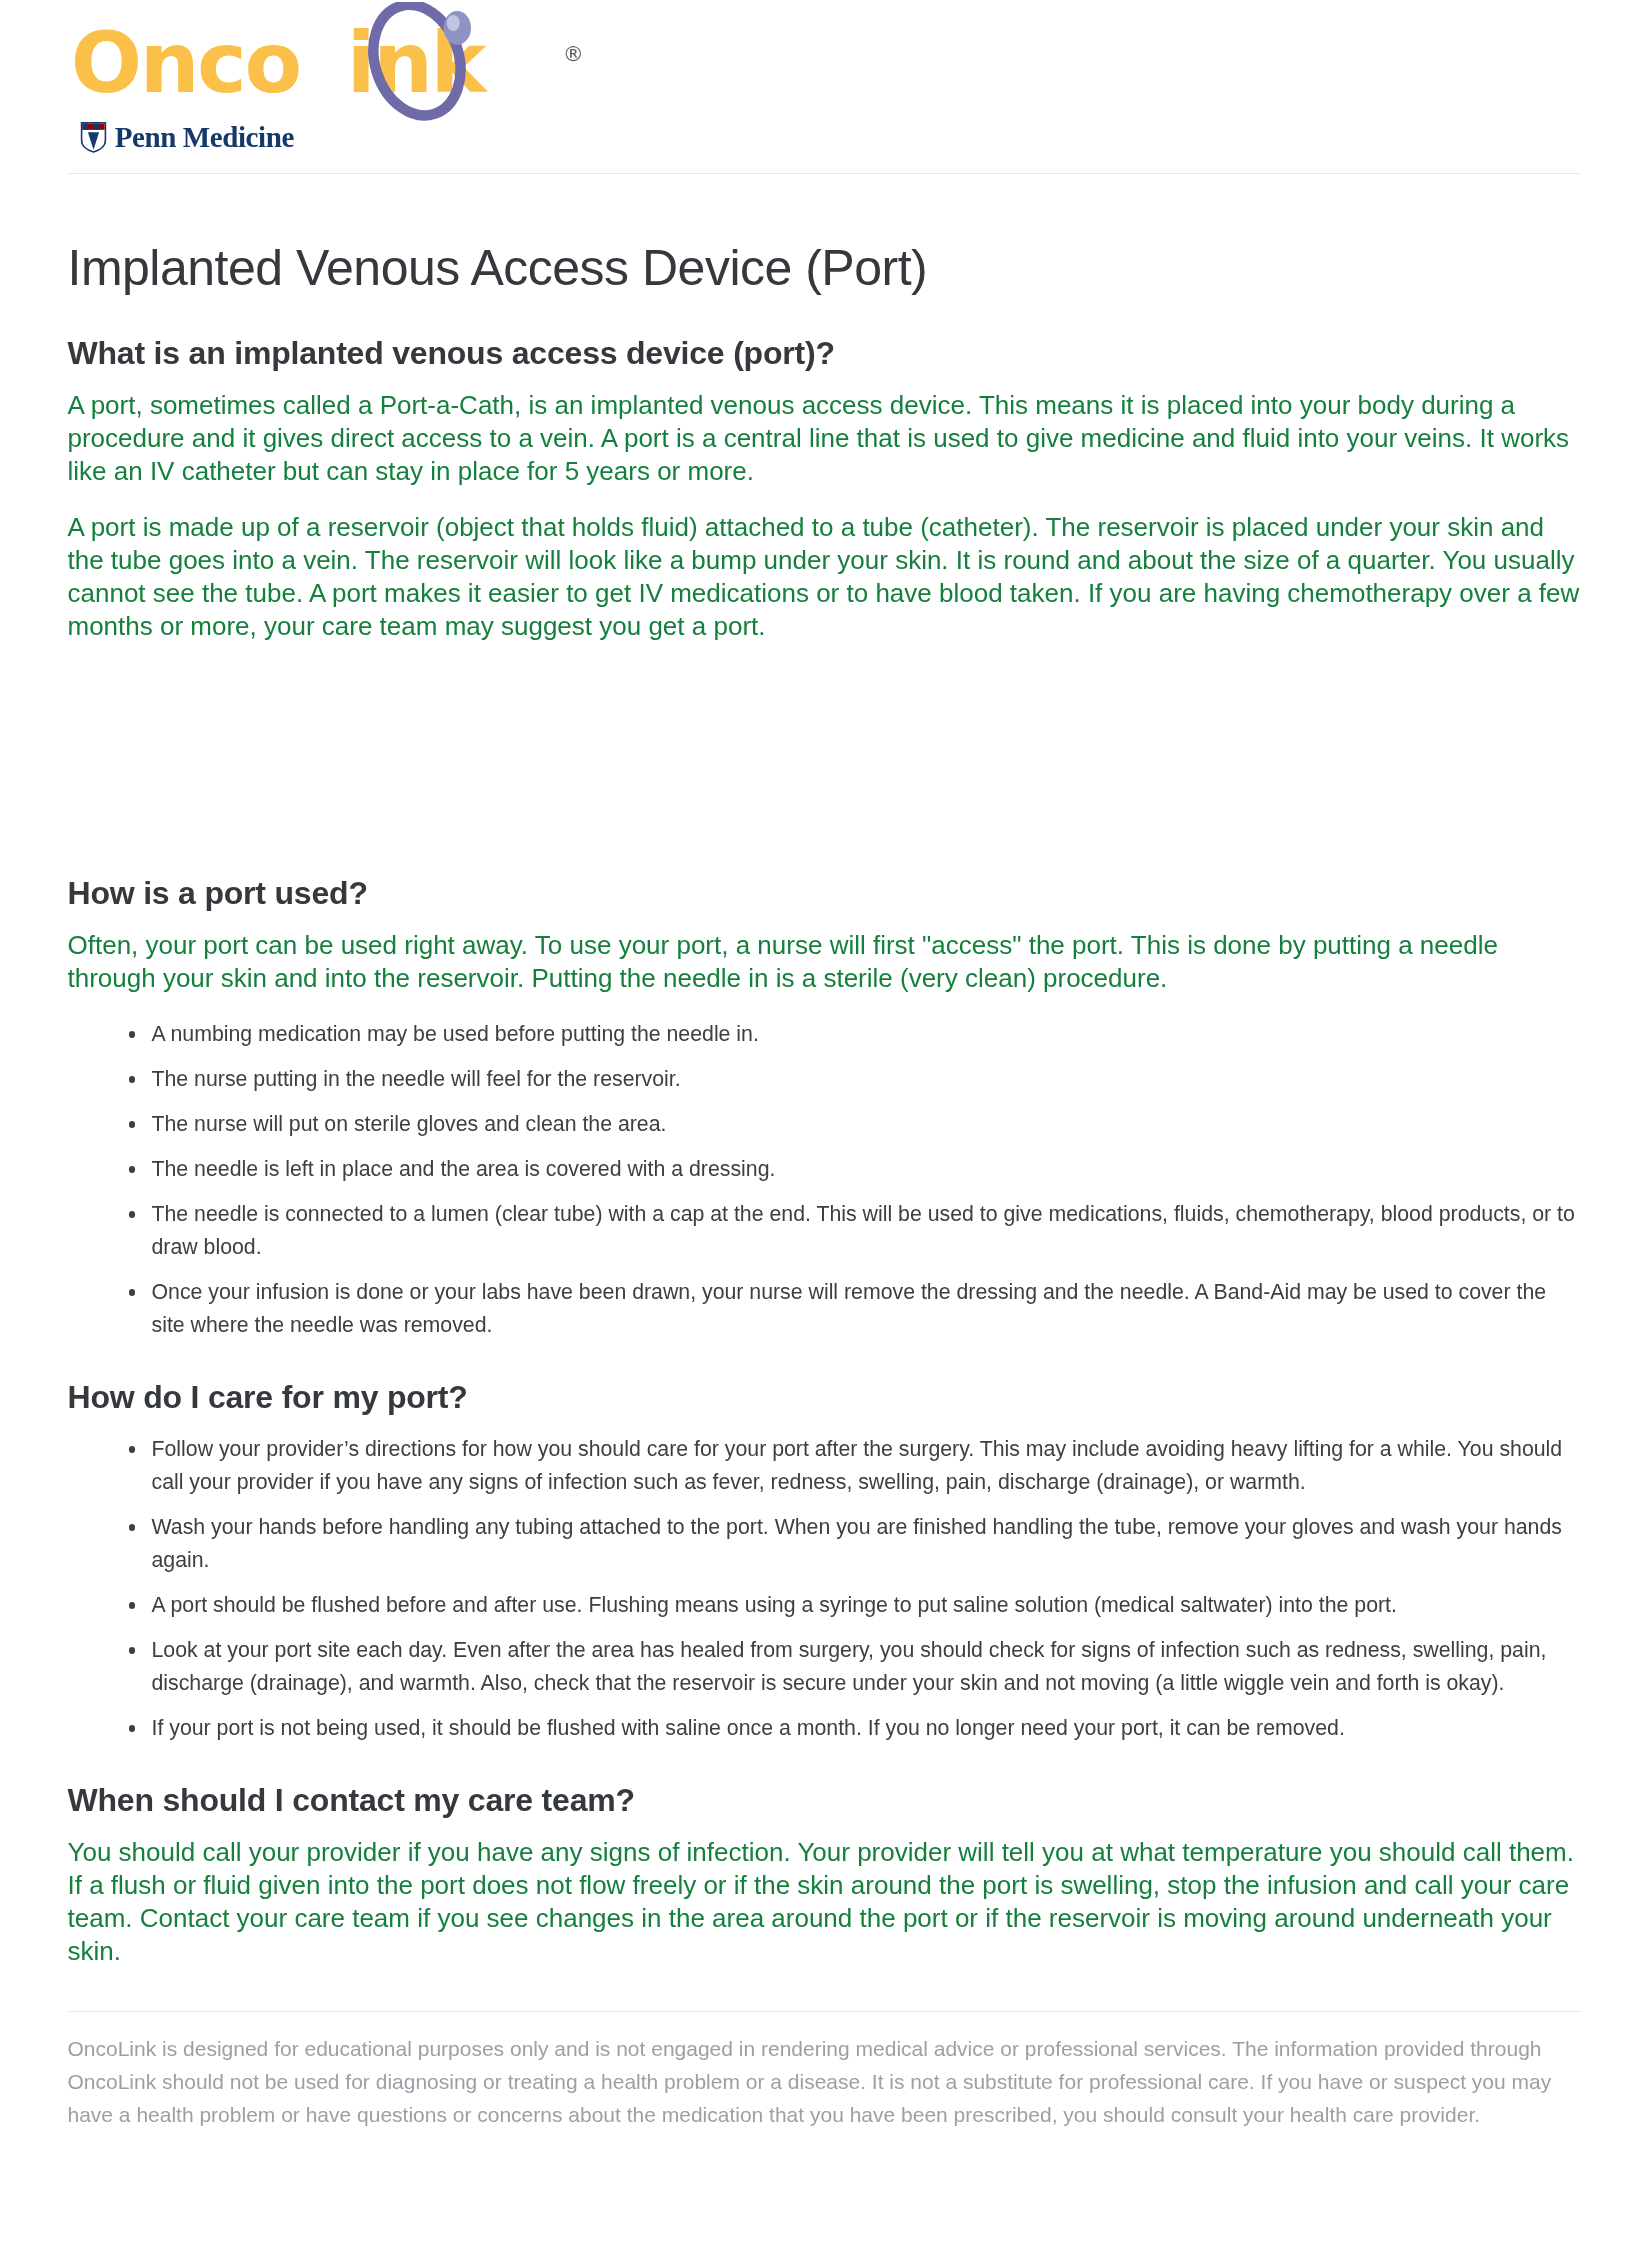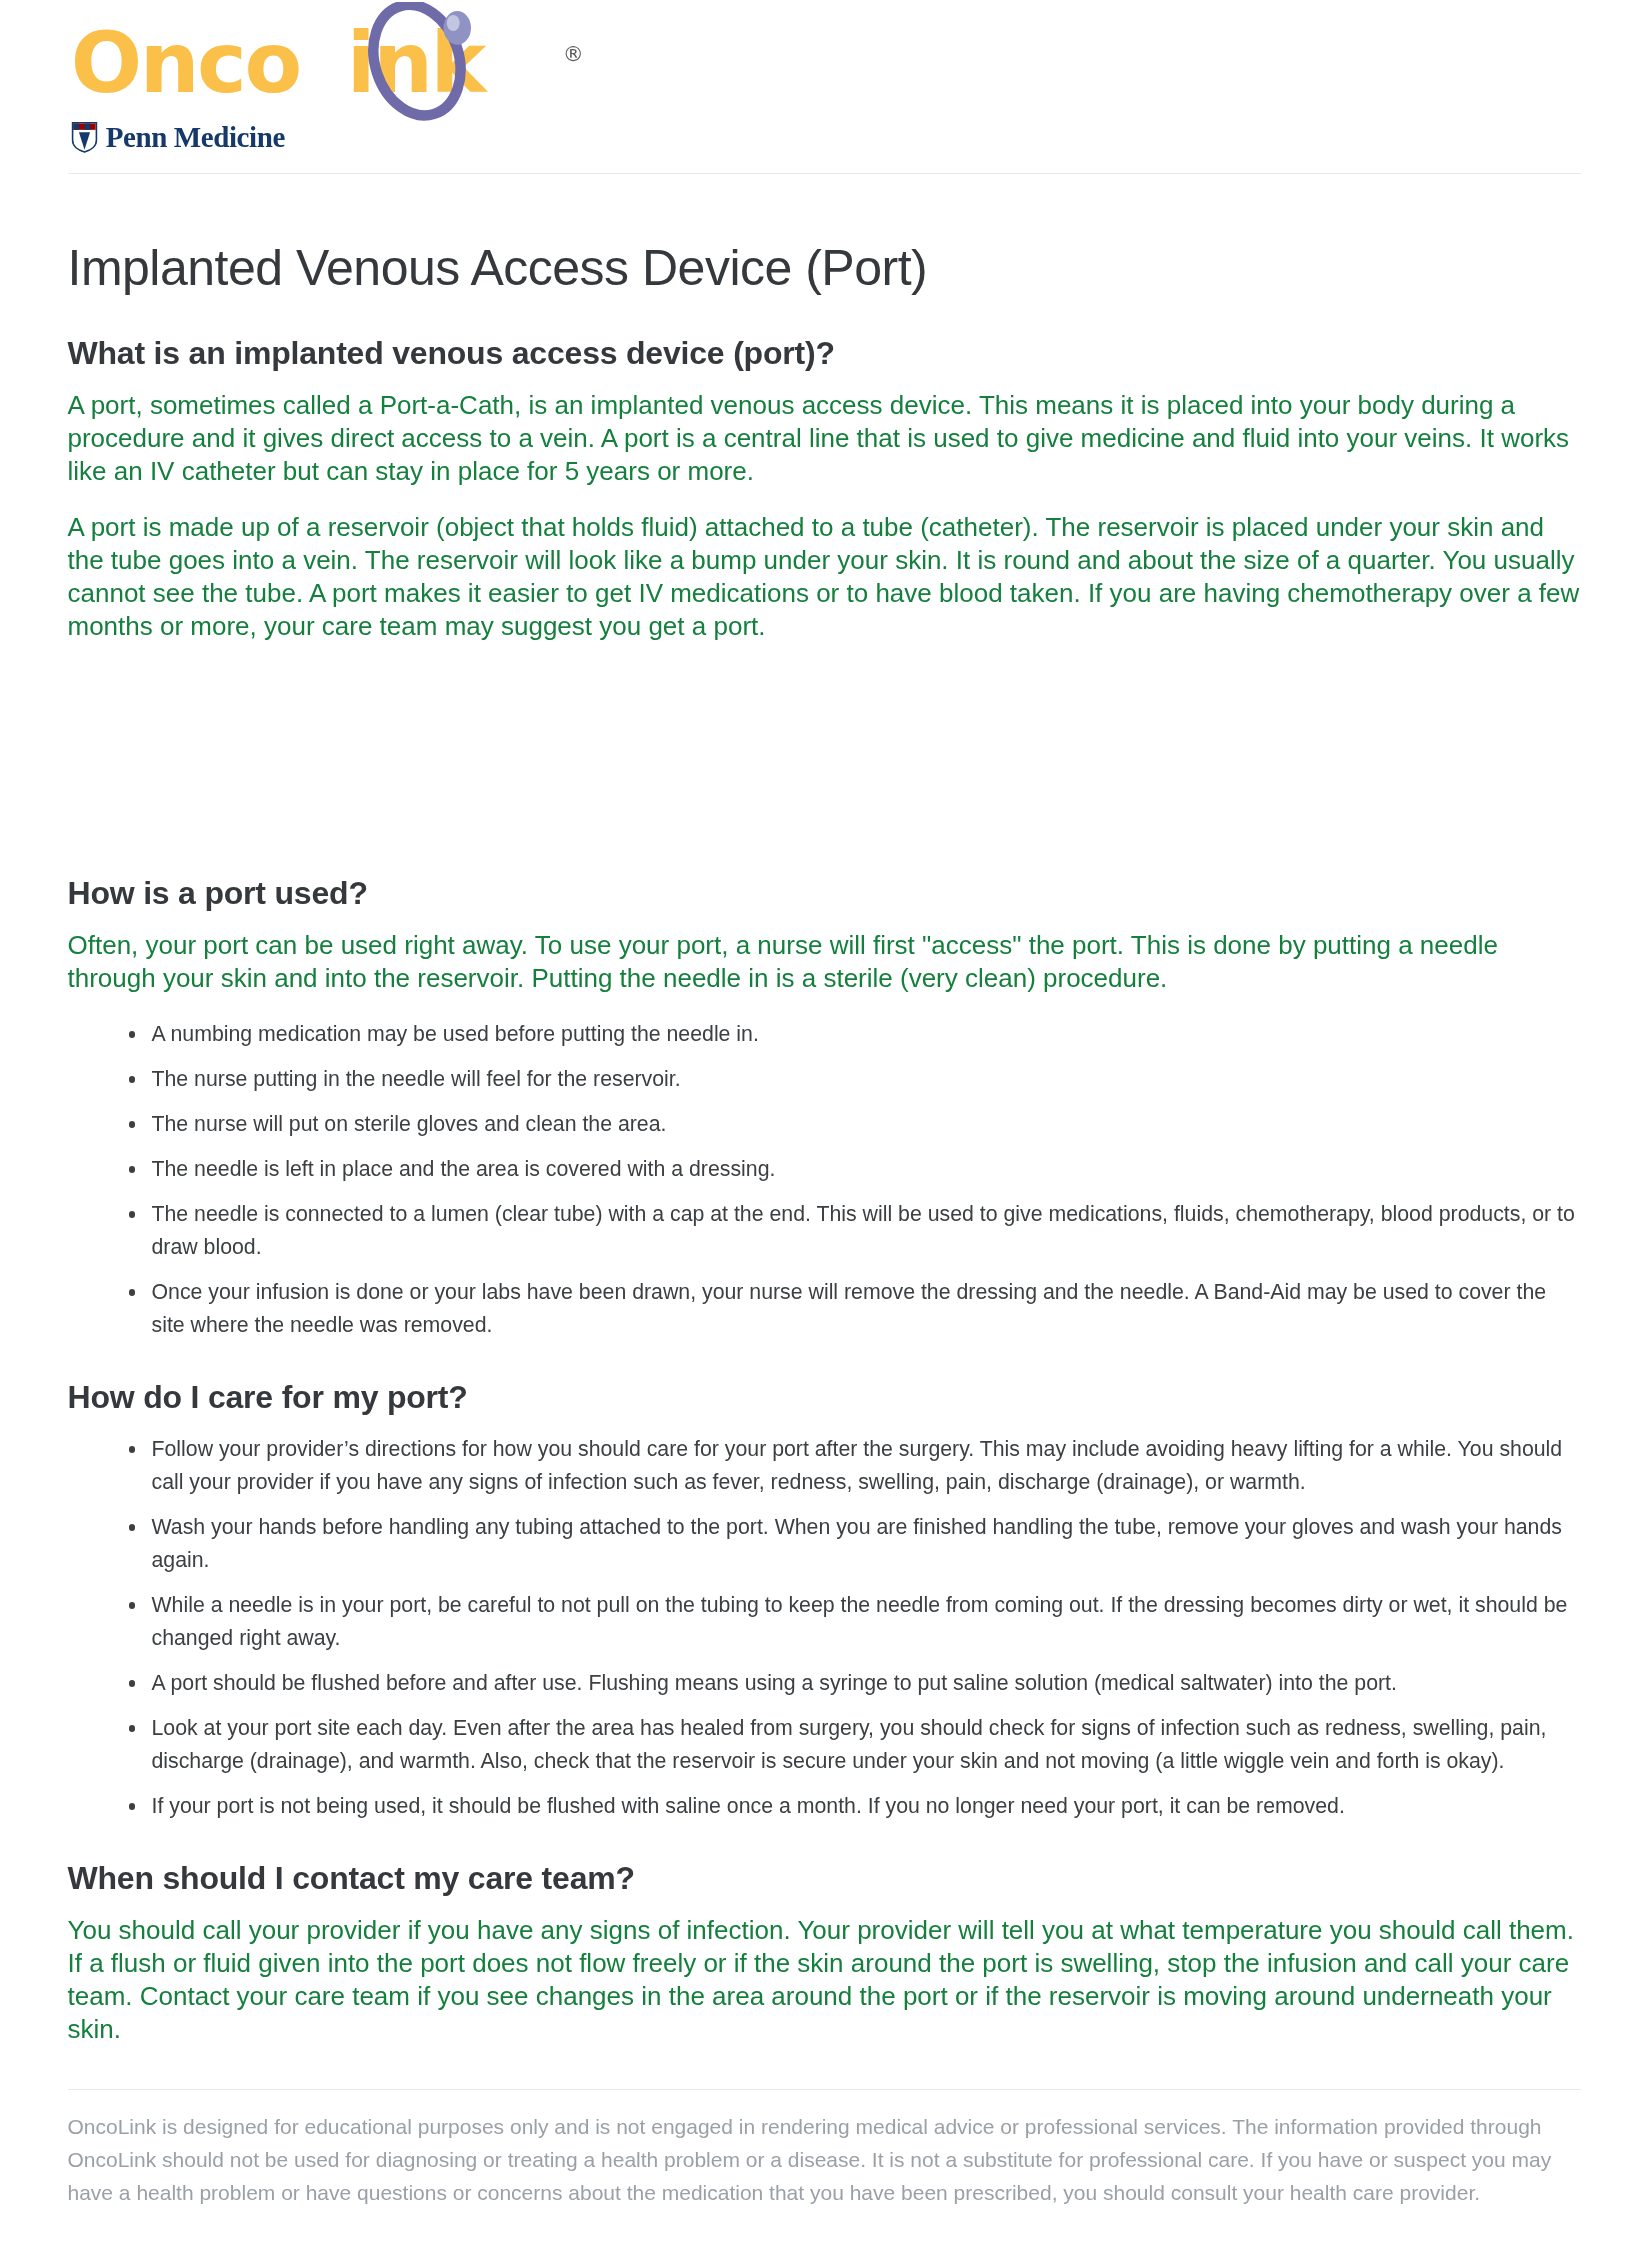--- a/index.html
+++ b/index.html
@@ -66,21 +66,21 @@
     position: absolute;
     left: 492px;
     top: 27px;
     font-size: 21px;
     color: #5b5b5b;
     font-family: "DejaVu Sans", sans-serif;
     z-index: 4;
   }
   .penn-row {
     position: absolute;
-    left: 0;
+    left: 9px;
     top: 106px;
     display: flex;
     align-items: center;
     gap: 8px;
     z-index: 5;
   }
   .penn-shield {
     width: 27px;
     height: 32px;
   }
@@ -219,21 +219,20 @@
       <li>The nurse will put on sterile gloves and clean the area.</li>
       <li>The needle is left in place and the area is covered with a dressing.</li>
       <li>The needle is connected to a lumen (clear tube) with a cap at the end. This will be used to give medications, fluids, chemotherapy, blood products, or to draw blood.</li>
       <li>Once your infusion is done or your labs have been drawn, your nurse will remove the dressing and the needle. A Band-Aid may be used to cover the site where the needle was removed.</li>
     </ul>
 
     <h2 class="section-title">How do I care for my port?</h2>
     <ul class="bullets">
       <li>Follow your provider’s directions for how you should care for your port after the surgery. This may include avoiding heavy lifting for a while. You should call your provider if you have any signs of infection such as fever, redness, swelling, pain, discharge (drainage), or warmth.</li>
       <li>Wash your hands before handling any tubing attached to the port. When you are finished handling the tube, remove your gloves and wash your hands again.</li>
-      <li>While a needle is in your port, be careful to not pull on the tubing to keep the needle from coming out. If the dressing becomes dirty or wet, it should be changed right away.</li>
       <li>A port should be flushed before and after use. Flushing means using a syringe to put saline solution (medical saltwater) into the port.</li>
       <li>Look at your port site each day. Even after the area has healed from surgery, you should check for signs of infection such as redness, swelling, pain, discharge (drainage), and warmth. Also, check that the reservoir is secure under your skin and not moving (a little wiggle vein and forth is okay).</li>
       <li>If your port is not being used, it should be flushed with saline once a month. If you no longer need your port, it can be removed.</li>
     </ul>
 
     <h2 class="section-title">When should I contact my care team?</h2>
     <p class="body-text">You should call your provider if you have any signs of infection. Your provider will tell you at what temperature you should call them. If a flush or fluid given into the port does not flow freely or if the skin around the port is swelling, stop the infusion and call your care team. Contact your care team if you see changes in the area around the port or if the reservoir is moving around underneath your skin.</p>
 
     <hr class="rule rule-disclaimer">
     <p class="disclaimer">OncoLink is designed for educational purposes only and is not engaged in rendering medical advice or professional services. The information provided through OncoLink should not be used for diagnosing or treating a health problem or a disease. It is not a substitute for professional care. If you have or suspect you may have a health problem or have questions or concerns about the medication that you have been prescribed, you should consult your health care provider.</p>

